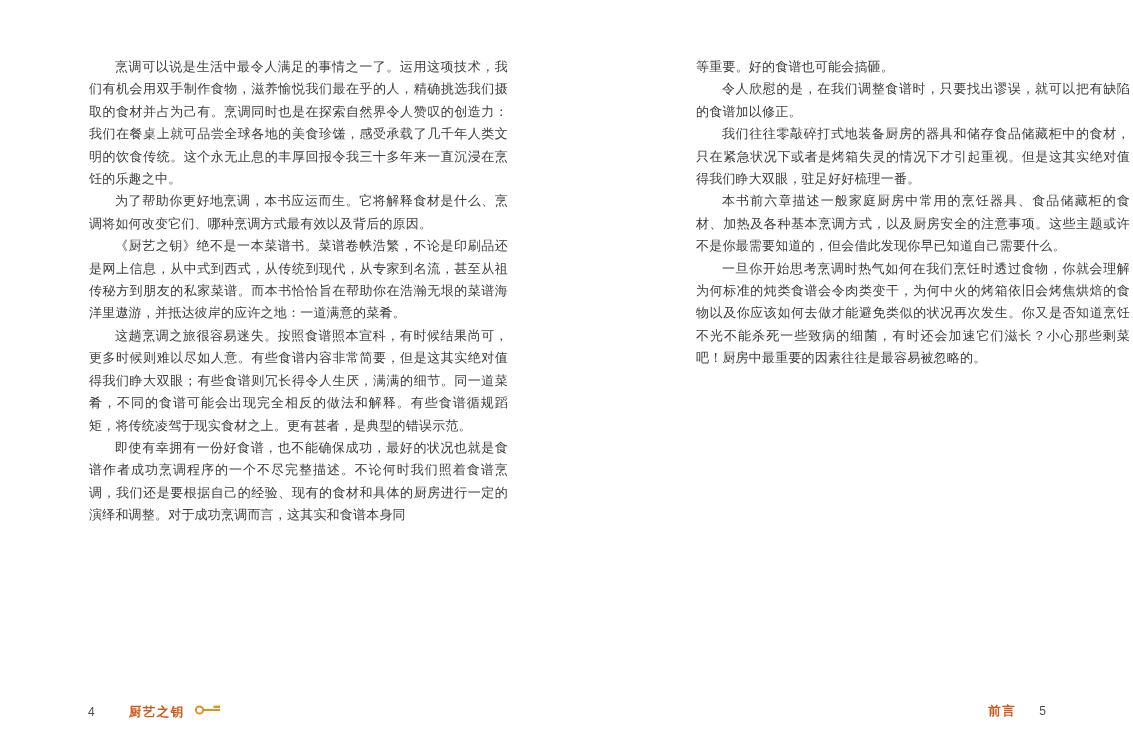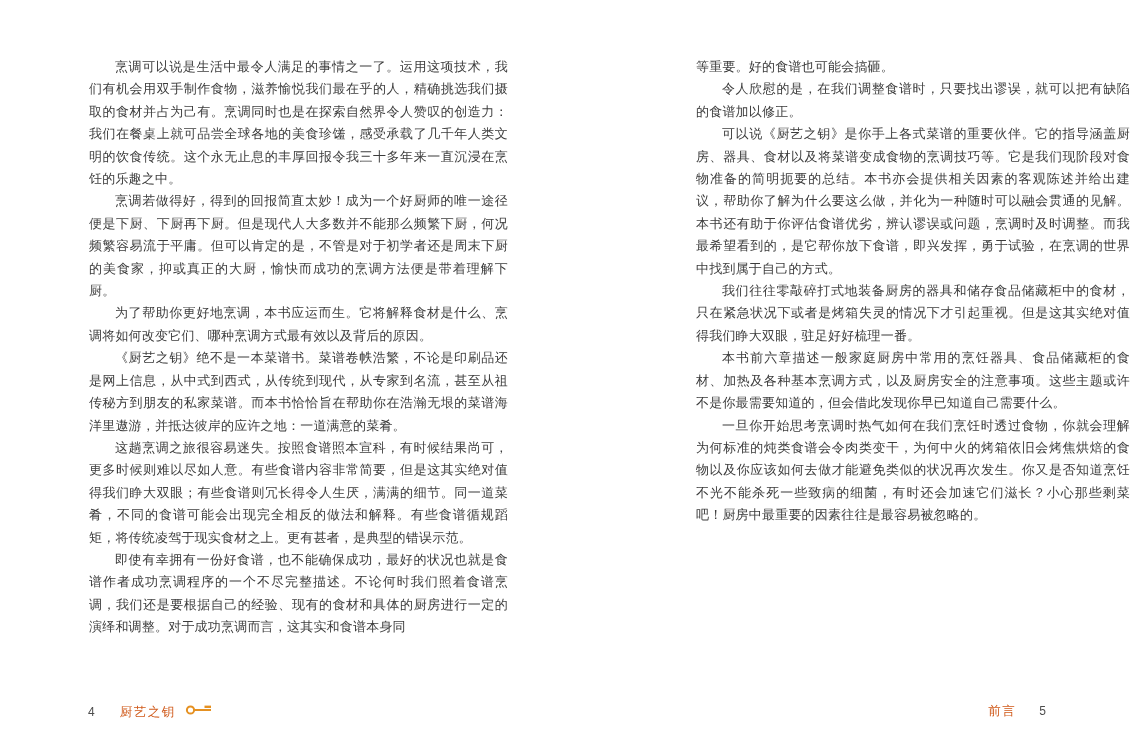--- a/index.html
+++ b/index.html
@@ -42,45 +42,44 @@
   }
   .footer-left  { left: 88px; }
   .footer-right { right: 87px; }
   .page-num {
     font-family: "Liberation Sans", "DejaVu Sans", sans-serif;
     color: var(--page-number);
     font-size: 12px;
   }
   .footer-title {
     color: var(--accent-title);
-    font-weight: normal;
+    font-weight: bold;
     font-size: 12.5px;
     letter-spacing: 1.5px;
+    margin-left: 9px;
   }
   .footer-left .page-num   { margin-right: 25px; }
   .footer-left .footer-title { margin-right: 9px; }
   .footer-right .footer-title { margin-right: 23px; }
   .key-icon { display: inline-block; }
 </style>
 </head>
 <body>
 
 <div class="page-column left-col">
   <p>烹调可以说是生活中最令人满足的事情之一了。运用这项技术，我们有机会用双手制作食物，滋养愉悦我们最在乎的人，精确挑选我们摄取的食材并占为己有。烹调同时也是在探索自然界令人赞叹的创造力：我们在餐桌上就可品尝全球各地的美食珍馐，感受承载了几千年人类文明的饮食传统。这个永无止息的丰厚回报令我三十多年来一直沉浸在烹饪的乐趣之中。</p>
-  <p>烹调若做得好，得到的回报简直太妙！成为一个好厨师的唯一途径便是下厨、下厨再下厨。但是现代人大多数并不能那么频繁下厨，何况频繁容易流于平庸。但可以肯定的是，不管是对于初学者还是周末下厨的美食家，抑或真正的大厨，愉快而成功的烹调方法便是带着理解下厨。</p>
   <p>为了帮助你更好地烹调，本书应运而生。它将解释食材是什么、烹调将如何改变它们、哪种烹调方式最有效以及背后的原因。</p>
   <p>《厨艺之钥》绝不是一本菜谱书。菜谱卷帙浩繁，不论是印刷品还是网上信息，从中式到西式，从传统到现代，从专家到名流，甚至从祖传秘方到朋友的私家菜谱。而本书恰恰旨在帮助你在浩瀚无垠的菜谱海洋里遨游，并抵达彼岸的应许之地：一道满意的菜肴。</p>
   <p>这趟烹调之旅很容易迷失。按照食谱照本宣科，有时候结果尚可，更多时候则难以尽如人意。有些食谱内容非常简要，但是这其实绝对值得我们睁大双眼；有些食谱则冗长得令人生厌，满满的细节。同一道菜肴，不同的食谱可能会出现完全相反的做法和解释。有些食谱循规蹈矩，将传统凌驾于现实食材之上。更有甚者，是典型的错误示范。</p>
   <p>即使有幸拥有一份好食谱，也不能确保成功，最好的状况也就是食谱作者成功烹调程序的一个不尽完整描述。不论何时我们照着食谱烹调，我们还是要根据自己的经验、现有的食材和具体的厨房进行一定的演绎和调整。对于成功烹调而言，这其实和食谱本身同</p>
 </div>
 
 <div class="page-column right-col">
   <p class="no-indent">等重要。好的食谱也可能会搞砸。</p>
   <p>令人欣慰的是，在我们调整食谱时，只要找出谬误，就可以把有缺陷的食谱加以修正。</p>
-  <p>可以说《厨艺之钥》是你手上各式菜谱的重要伙伴。它的指导涵盖厨房、器具、食材以及将菜谱变成食物的烹调技巧等。它是我们现阶段对食物准备的简明扼要的总结。本书亦会提供相关因素的客观陈述并给出建议，帮助你了解为什么要这么做，并化为一种随时可以融会贯通的见解。本书还有助于你评估食谱优劣，辨认谬误或问题，烹调时及时调整。而我最希望看到的，是它帮你放下食谱，即兴发挥，勇于试验，在烹调的世界中找到属于自己的方式。</p>
   <p>我们往往零敲碎打式地装备厨房的器具和储存食品储藏柜中的食材，只在紧急状况下或者是烤箱失灵的情况下才引起重视。但是这其实绝对值得我们睁大双眼，驻足好好梳理一番。</p>
   <p>本书前六章描述一般家庭厨房中常用的烹饪器具、食品储藏柜的食材、加热及各种基本烹调方式，以及厨房安全的注意事项。这些主题或许不是你最需要知道的，但会借此发现你早已知道自己需要什么。</p>
   <p>一旦你开始思考烹调时热气如何在我们烹饪时透过食物，你就会理解为何标准的炖类食谱会令肉类变干，为何中火的烤箱依旧会烤焦烘焙的食物以及你应该如何去做才能避免类似的状况再次发生。你又是否知道烹饪不光不能杀死一些致病的细菌，有时还会加速它们滋长？小心那些剩菜吧！厨房中最重要的因素往往是最容易被忽略的。</p>
 </div>
 
 <div class="footer footer-left">
   <span class="page-num">4</span>
   <span class="footer-title">厨艺之钥</span>
   <span class="key-icon">
     <svg width="27" height="13" viewBox="0 0 27 13">

